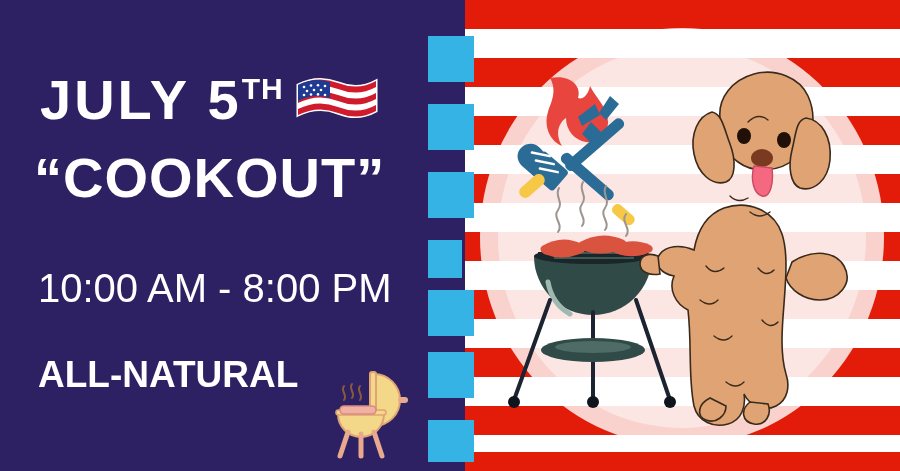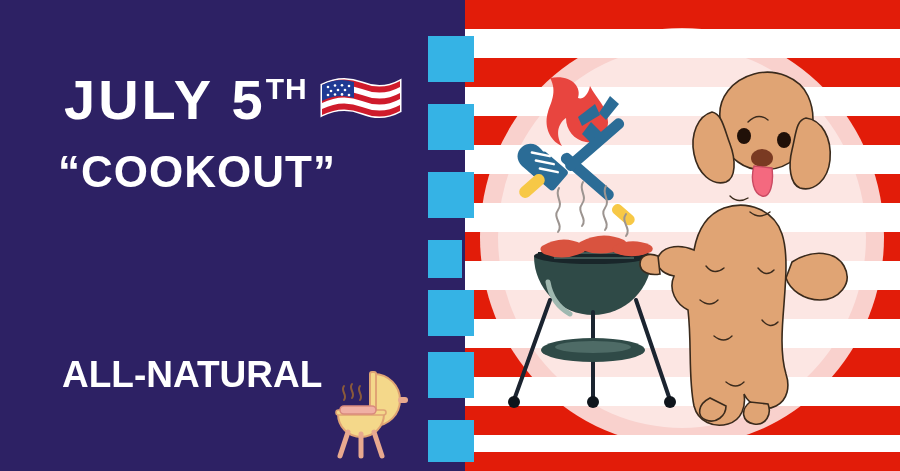--- a/index.html
+++ b/index.html
@@ -25,25 +25,25 @@
     background:rgba(255,255,255,0.45);
   }
 
   
   #navy{position:absolute;left:0;top:0;width:465px;height:471px;background:#2d2164;z-index:5;}
   
   #tabs{position:absolute;left:428px;top:0;width:46px;height:471px;z-index:6;}
   .tab{position:absolute;left:0;width:46px;background:#35b3e5;}
 
   
-  .txt{position:absolute;z-index:8;color:#ffffff;margin-left:24px;}
+  .txt{position:absolute;z-index:8;color:#ffffff;}
   #l1{left:40px;top:72px;font-size:56px;font-weight:bold;letter-spacing:3px;line-height:1;}
   #l1 .sup{font-size:30px;vertical-align:super;letter-spacing:1px;}
   #flag{display:inline-block;width:86px;height:50px;vertical-align:-6px;margin-left:10px;}
-  #l2{left:34px;top:150px;font-size:44px;font-weight:bold;letter-spacing:1px;line-height:1;}
+  #l2{left:34px;top:150px;font-size:56px;font-weight:bold;letter-spacing:1px;line-height:1;}
   #l3{left:38px;top:268px;font-size:40px;font-weight:normal;letter-spacing:0px;line-height:1;}
   #l4{left:38px;top:355px;font-size:37px;font-weight:bold;letter-spacing:0px;line-height:1.08;}
   #minigrill{position:absolute;left:318px;top:360px;width:100px;height:100px;z-index:9;}
 
   
   #art{position:absolute;left:462px;top:0;width:438px;height:471px;z-index:7;}
 </style>
 </head>
 <body>
 
@@ -211,20 +211,21 @@
           <circle cx="10" cy="20" r="1.3"></circle>
             <circle cx="17" cy="19.5" r="1.3"></circle>
             <circle cx="24" cy="19.4" r="1.3"></circle>
             <circle cx="31" cy="20" r="1.3"></circle>
         </g>
       </g>
     </svg>
   </div>
 
   <div class="txt" id="l2">“COOKOUT”</div>
+  <div class="txt" id="l3">10:00 AM - 8:00 PM</div>
   <div class="txt" id="l4">
     <div>ALL-NATURAL</div>
   </div>
 
   <svg id="minigrill" viewBox="0 0 100 100">
 
     <path d="M56 14 a 26 26 0 0 1 0 52 z" fill="#f4d88a" stroke="#e0a474" stroke-width="2"></path>
     <rect x="52" y="12" width="6" height="56" rx="2" fill="#f4d88a" stroke="#e0a474" stroke-width="2"></rect>
     <rect x="80" y="37" width="10" height="6" rx="3" fill="#e8a98f"></rect>
 

